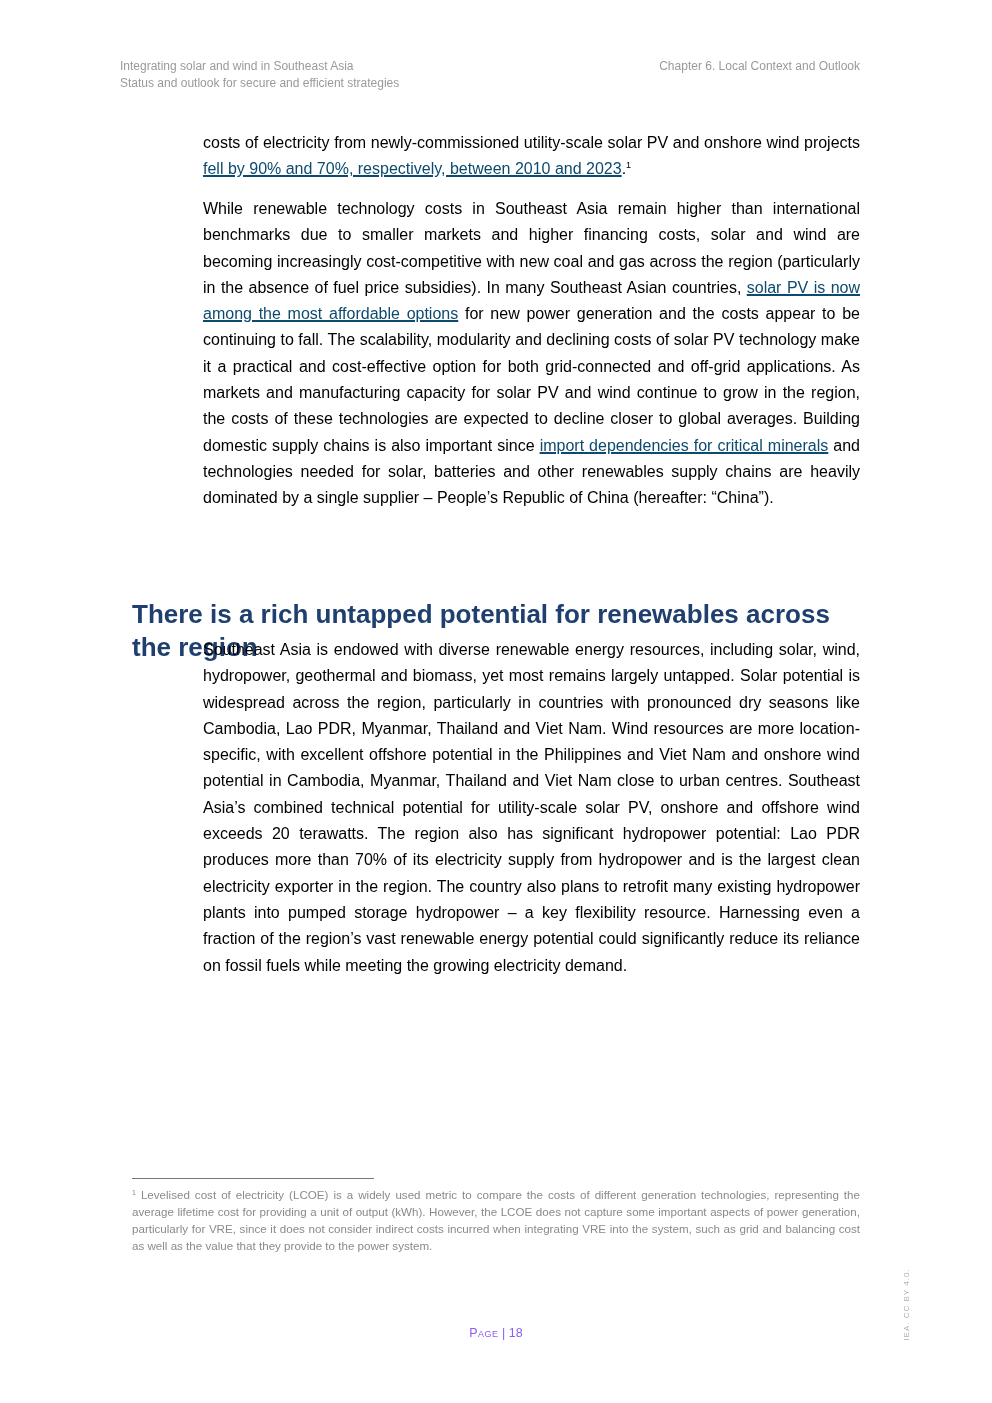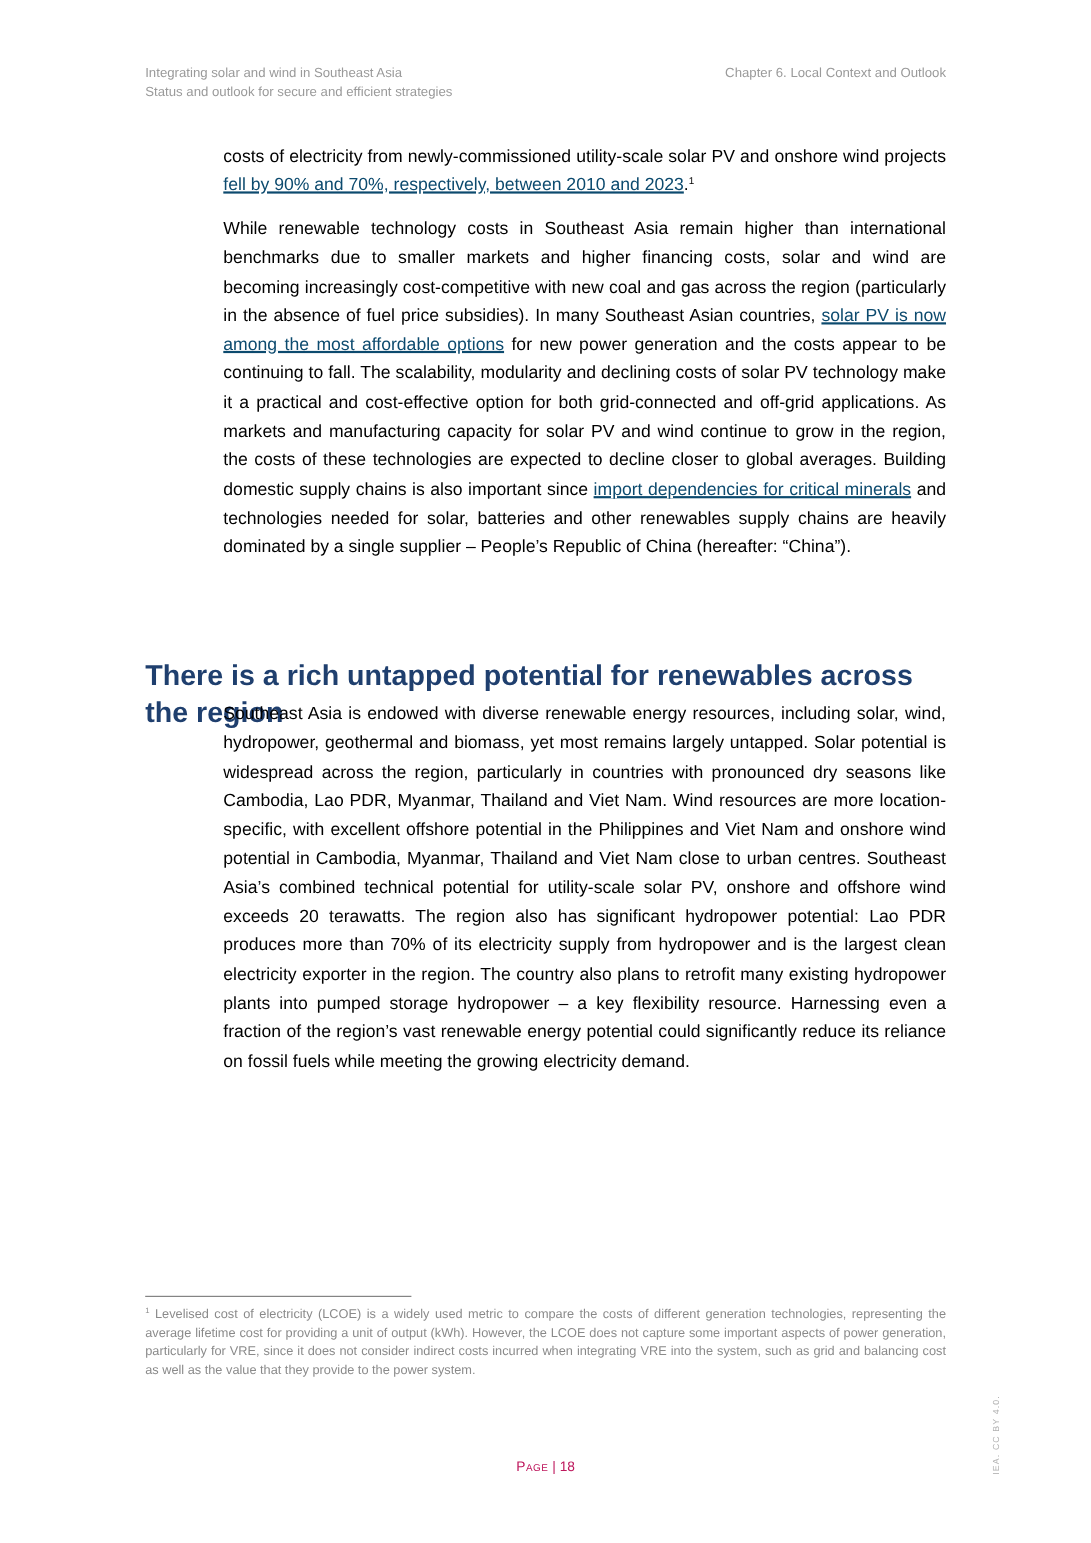--- a/index.html
+++ b/index.html
@@ -1,32 +1,32 @@
 <!DOCTYPE html>
 <html><head>
 <meta charset="utf-8">
 <style>
   html, body { margin: 0; padding: 0; background: #ffffff; }
   body { width: 992px; height: 1403px; position: relative; overflow: hidden;
          font-family: "Liberation Sans", sans-serif; color: #000; }
   .running-head { position: absolute; top: 58px; font-size: 12px; line-height: 17px; color: #9a9a9a; }
-  .rh-left { left: 132px; }
+  .rh-left { left: 120px; }
   .rh-right { right: 132px; text-align: right; }
   .body-block { position: absolute; left: 203px; width: 657px; font-size: 16px; line-height: 26.3px;
                 text-align: justify; color: #000; }
   .body-block p { margin: 0; }
   a.link { color: #0c4a6e; text-decoration: underline; text-decoration-thickness: 1.5px; }
   sup { font-size: 9px; line-height: 0; vertical-align: 6px; }
   .section-title { position: absolute; left: 132px; top: 598px; width: 740px; margin: 0;
                    font-size: 26px; line-height: 33px; font-weight: bold; color: #1f3f6e; }
   .fn-rule { position: absolute; left: 132px; top: 1178px; width: 242px; height: 1px; background: #777; }
   .footnote { position: absolute; left: 132px; top: 1186px; width: 728px; font-size: 11.6px;
               line-height: 17px; color: #8a8a8a; text-align: justify; margin: 0; }
   .footnote sup { font-size: 7px; vertical-align: 4px; }
-  .page-num { position: absolute; left: 0; width: 992px; top: 1326px; text-align: center; font-size: 12.5px; color: #be185d; }
+  .page-num { position: absolute; left: 0; width: 992px; top: 1326px; text-align: center; font-size: 12.5px; color: #8b5cf6; }
   .page-num .sc { font-variant: small-caps; letter-spacing: 0.5px; }
   .licence { position: absolute; left: 866px; top: 1300px; width: 80px; transform: rotate(-90deg);
              transform-origin: center; font-size: 8px; color: #b0b0b0; letter-spacing: 1px; text-align: center; }
 </style>
 </head>
 <body>
 
 <div class="running-head rh-left">
   <div>Integrating solar and wind in Southeast Asia</div>
   <div>Status and outlook for secure and efficient strategies</div>

